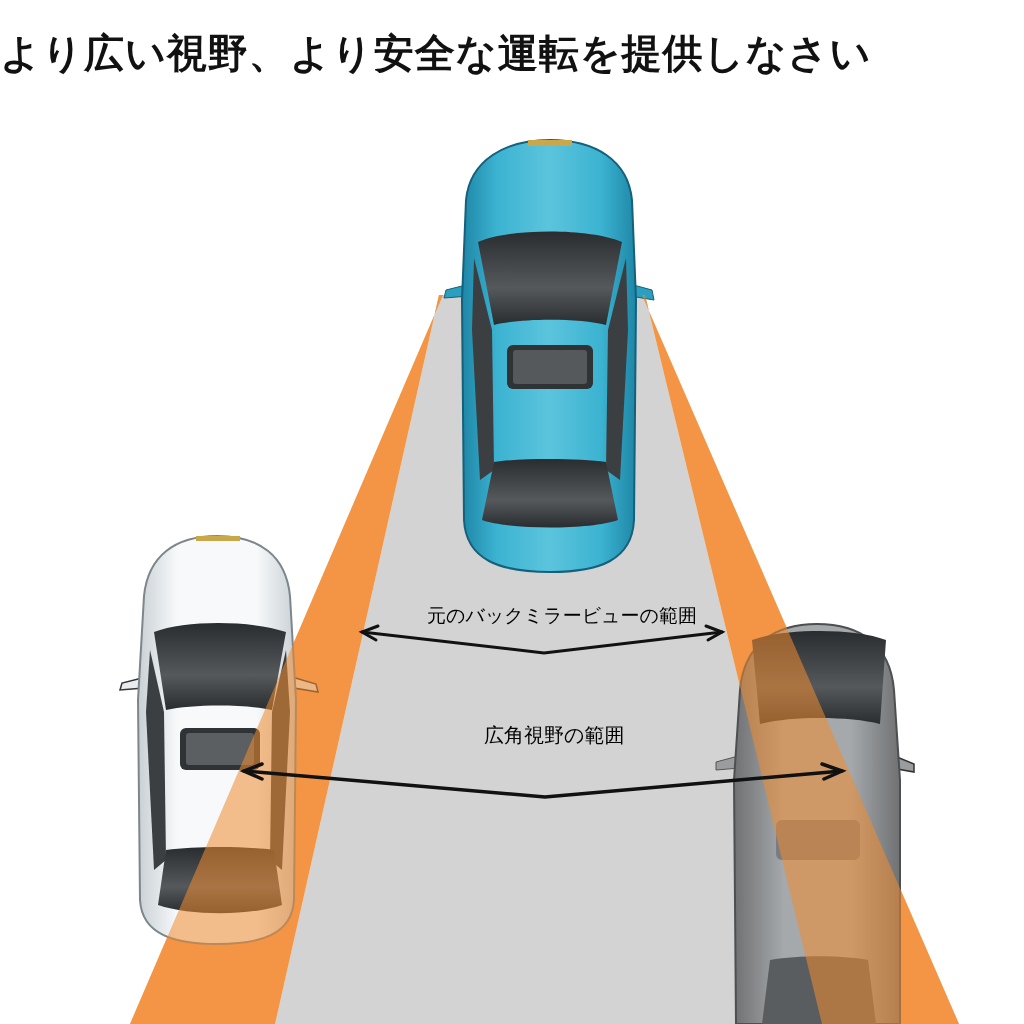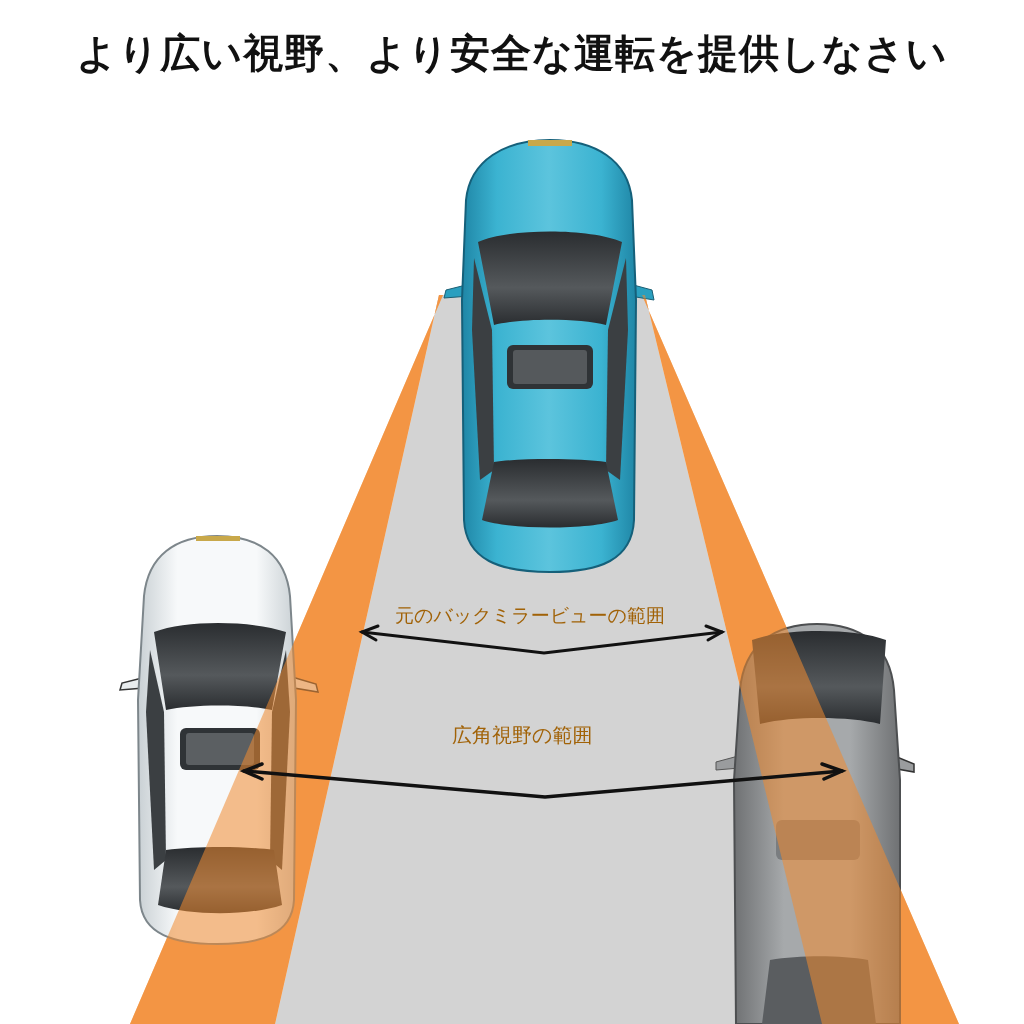--- a/index.html
+++ b/index.html
@@ -1,21 +1,21 @@
 <!DOCTYPE html>
 <html><head>
 <meta charset="utf-8">
 <style>
   html, body { margin: 0; padding: 0; background: #ffffff; }
   body { width: 1024px; height: 1024px; position: relative; overflow: hidden;
          font-family: "DejaVu Sans", "Liberation Sans", sans-serif; }
-  .title { position: absolute; left: 0; top: 26px; width: 1024px; text-align: center;
+  .title { position: absolute; left: 0; top: 26px; width: 1024px; text-align: left;
            font-size: 40px; font-weight: bold; color: #111; letter-spacing: 1px; }
   svg.scene { position: absolute; left: 0; top: 0; }
-  .label { position: absolute; color: #a16207; white-space: nowrap; }
+  .label { position: absolute; color: #000000; white-space: nowrap; margin-left: 32px; }
   .label-narrow { left: 395px; top: 603px; font-size: 19px; }
   .label-wide { left: 452px; top: 722px; font-size: 20px; }
 </style>
 </head>
 <body>
 
 <div class="title">より広い視野、より安全な運転を提供しなさい</div>
 
 <svg class="scene" width="1024" height="1024" viewBox="0 0 1024 1024">
   <defs>

